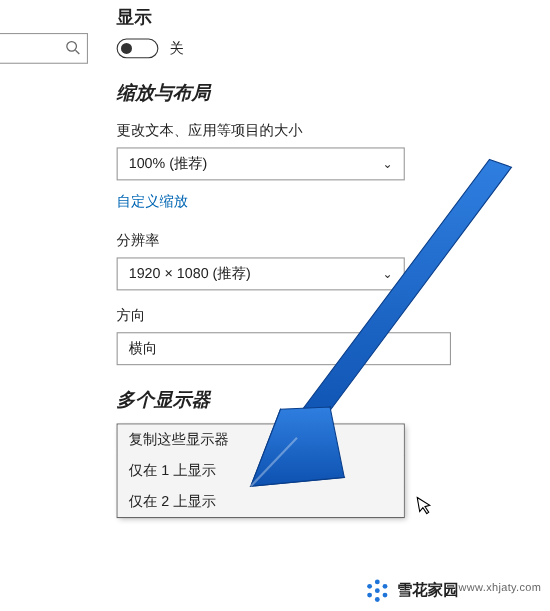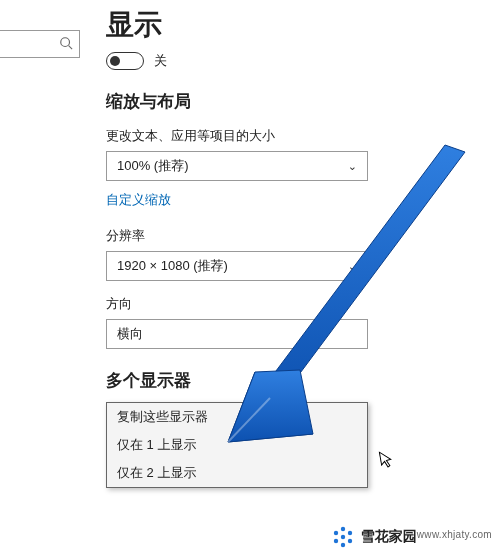--- a/index.html
+++ b/index.html
@@ -29,30 +29,31 @@
     font-size: 14px;
     color: #666;
   }
   .content {
     position: absolute;
     left: 106px;
     top: 0;
     width: 290px;
   }
   h1.section {
-    font-size: 28px;
+    font-size: 16px;
     font-weight: 600;
     margin-top: 6px;
     margin-bottom: 8px;
   }
   h2.section {
     font-size: 17px;
     font-weight: 600;
     margin-top: 20px;
     margin-bottom: 10px;
+    font-style: italic;
   }
   .toggle-row {
     display: flex;
     align-items: center;
     gap: 10px;
     margin-bottom: 10px;
   }
   .toggle {
     width: 38px;
     height: 18px;
@@ -87,21 +88,21 @@
     height: 30px;
     border: 1px solid #999;
     background: #fff;
     display: flex;
     align-items: center;
     justify-content: space-between;
     padding: 0 10px;
     font-size: 13px;
     text-align: right;
   }
-  .select.narrow { width: 262px; }
+  .select.narrow { width: 304px; }
   .chev {
     font-size: 11px;
     color: #333;
   }
   .dropdown {
     width: 262px;
     border: 1px solid #666;
     background: #f4f4f4;
     box-shadow: 2px 2px 5px rgba(0,0,0,.25);
     margin-top: 6px;

